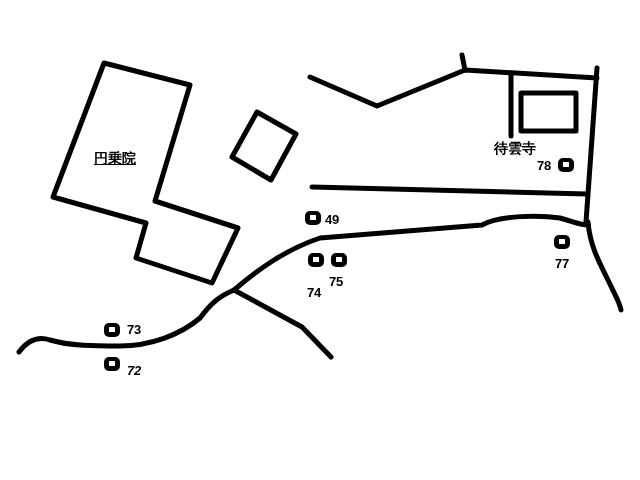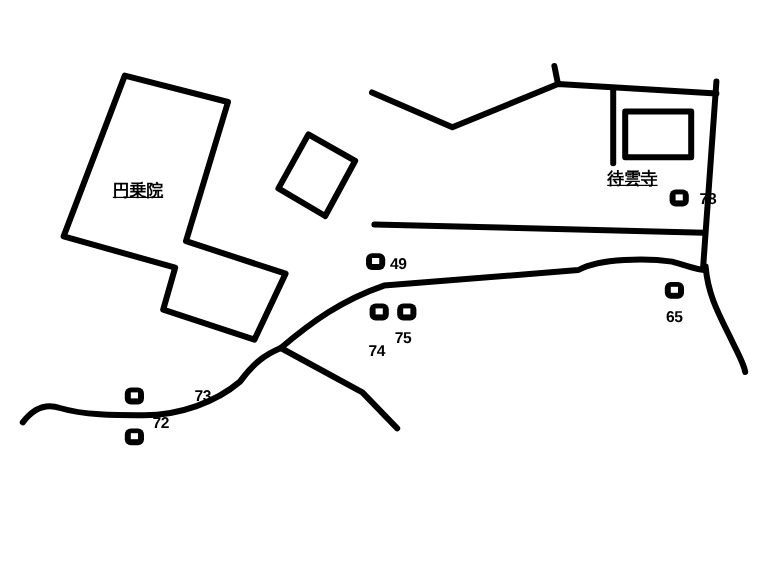--- a/index.html
+++ b/index.html
@@ -30,34 +30,34 @@
   <line class="line" x1="312" y1="187" x2="587" y2="194"></line>
 
   <path class="line" d="M19,352 C28,340 38,336 50,340 C70,346 95,346 120,346 C150,346 180,335 200,318 C212,302 220,296 234,290 C260,268 285,250 320,238 L482,225 C500,215 540,215 560,218 C575,222 580,225 588,225"></path>
 
   <path class="line" d="M588,222 C590,245 598,260 608,280 C615,295 620,303 621,310"></path>
 
   <polyline class="line" points="234,290 302,327 331,357"></polyline>
 </svg>
 
 <div class="place" style="left:94px;top:150px;text-decoration:underline;">円乗院</div>
-<div class="place" style="left:506px;top:140px;text-decoration:underline;">待雲寺</div>
+<div class="place" style="left:494px;top:140px;">待雲寺</div>
 
 <div class="marker" style="left:104px;top:357px;"></div>
-<div class="mlabel" style="left:127px;top:345px;">72</div>
+<div class="mlabel" style="left:127px;top:363px;font-style:italic;">72</div>
 
 <div class="marker" style="left:104px;top:323px;"></div>
-<div class="mlabel" style="left:127px;top:322px;margin-left:35px;">73</div>
+<div class="mlabel" style="left:127px;top:322px;">73</div>
 
 <div class="marker" style="left:308px;top:253px;"></div>
 <div class="mlabel" style="left:307px;top:285px;">74</div>
 
 <div class="marker" style="left:331px;top:253px;"></div>
 <div class="mlabel" style="left:329px;top:274px;text-align:center;">75</div>
 
 <div class="marker" style="left:305px;top:211px;"></div>
 <div class="mlabel" style="left:325px;top:212px;">49</div>
 
 <div class="marker" style="left:554px;top:235px;"></div>
-<div class="mlabel" style="left:555px;top:256px;">65</div>
+<div class="mlabel" style="left:555px;top:256px;">77</div>
 
 <div class="marker" style="left:558px;top:158px;"></div>
-<div class="mlabel" style="left:537px;top:158px;margin-left:46px;">78</div>
+<div class="mlabel" style="left:537px;top:158px;">78</div>
 
 </body></html>

